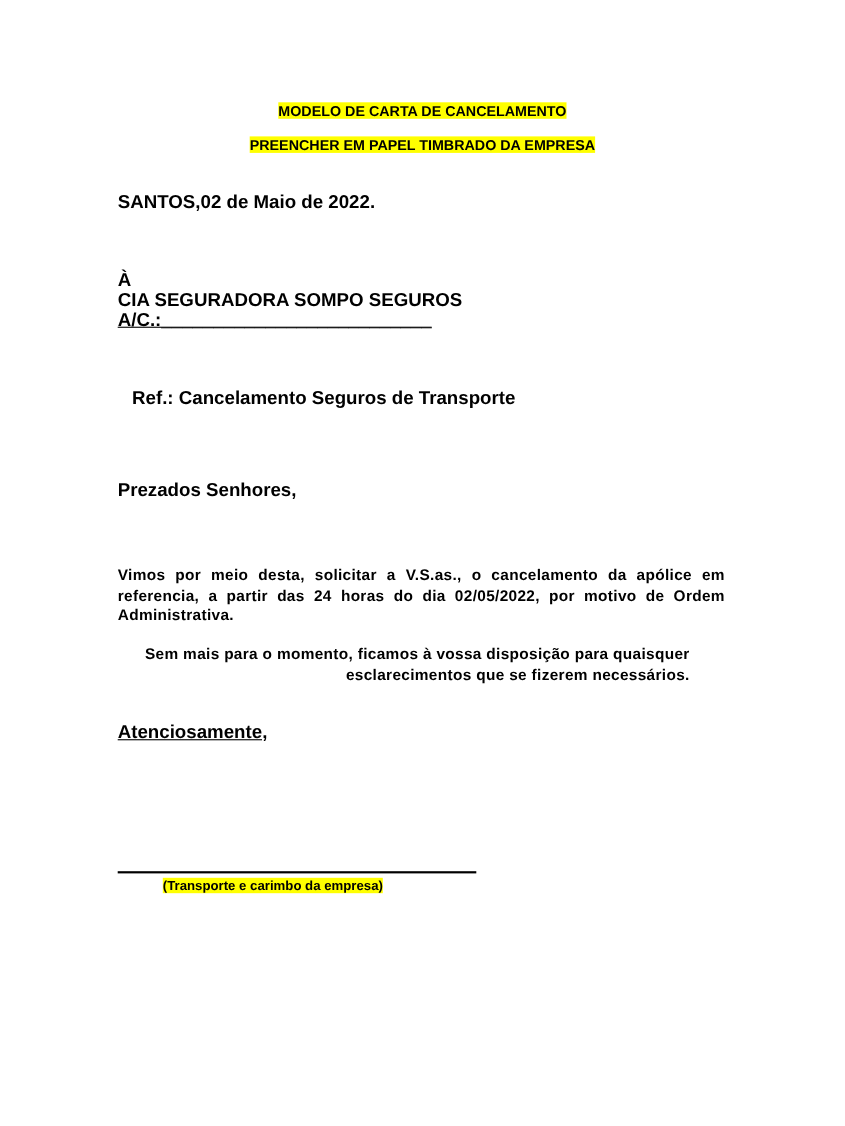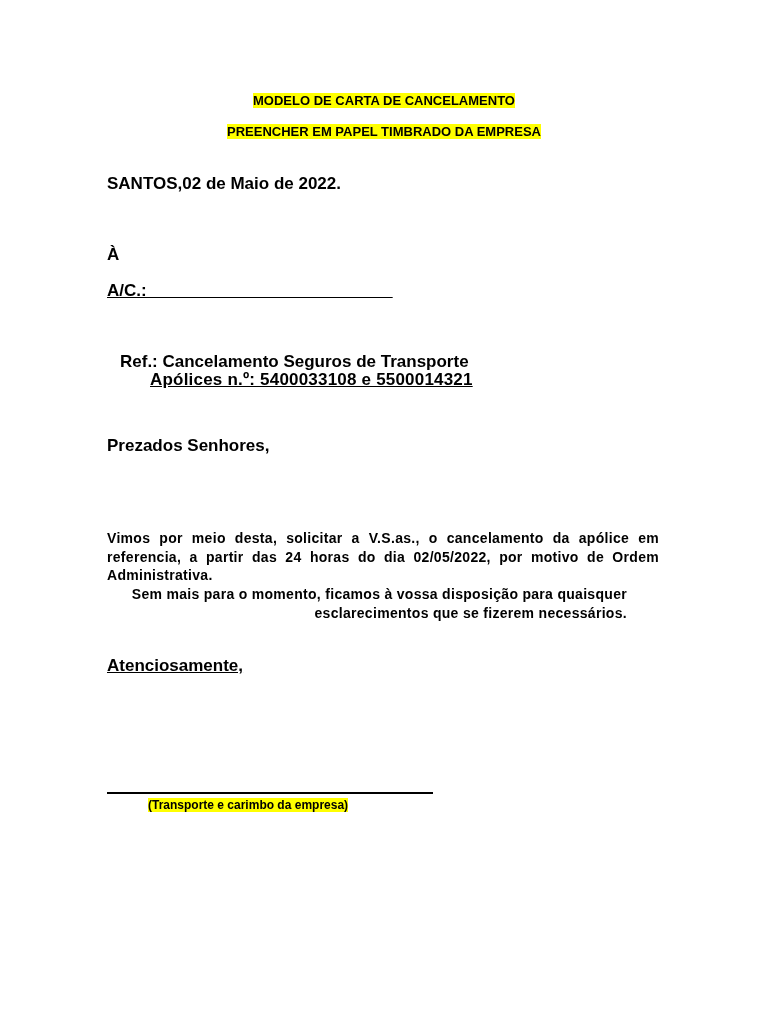--- a/index.html
+++ b/index.html
@@ -24,28 +24,28 @@
   <div class="abs title" style="top:93px;">
     <span class="hl">MODELO DE CARTA DE CANCELAMENTO</span>
   </div>
   <div class="abs title" style="top:108px;margin-top:16px;">
     <span class="hl">PREENCHER EM PAPEL TIMBRADO DA EMPRESA</span>
   </div>
 
   <div class="abs t14" style="left:107px; top:175px;">SANTOS,02 de Maio de 2022.</div>
 
   <div class="abs t14" style="left:107px; top:246px;">À</div>
+  <div class="abs t14" style="left:107px; top:264px;">CIA SEGURADORA SOMPO SEGUROS</div>
   <div class="abs t14 u" style="left:107px; top:282px;">A/C.:__________________________</div>
 
   <div class="abs t14" style="left:107px; top:353px;padding-left:13px;">Ref.: Cancelamento Seguros de Transporte</div>
-  <div class="abs t14 u" style="left:150px; top:371px; letter-spacing:0.2px;">Apólices n.º: 5400033108 e 5500014321</div>
 
   <div class="abs t14" style="left:107px; top:437px;">Prezados Senhores,</div>
 
-  <div class="para" style="top:513px;margin-top:16px;">Vimos por meio desta, solicitar a V.S.as., o cancelamento da apólice em referencia, a partir das 24 horas do dia 02/05/2022, por motivo de Ordem Administrativa.</div>
+  <div class="para" style="top:513px;">Vimos por meio desta, solicitar a V.S.as., o cancelamento da apólice em referencia, a partir das 24 horas do dia 02/05/2022, por motivo de Ordem Administrativa.</div>
   <div class="para" style="top:585px; text-align:right; width:520px;">Sem mais para o momento, ficamos à vossa disposição para quaisquer esclarecimentos que se fizerem necessários.</div>
 
   <div class="abs t14" style="left:107px; top:657px;text-decoration:underline;">Atenciosamente,</div>
 
   <div class="sigline"></div>
   <div class="sigcap">
     <span class="hl">(Transporte e carimbo da empresa)</span>
   </div>
 
 </div>

